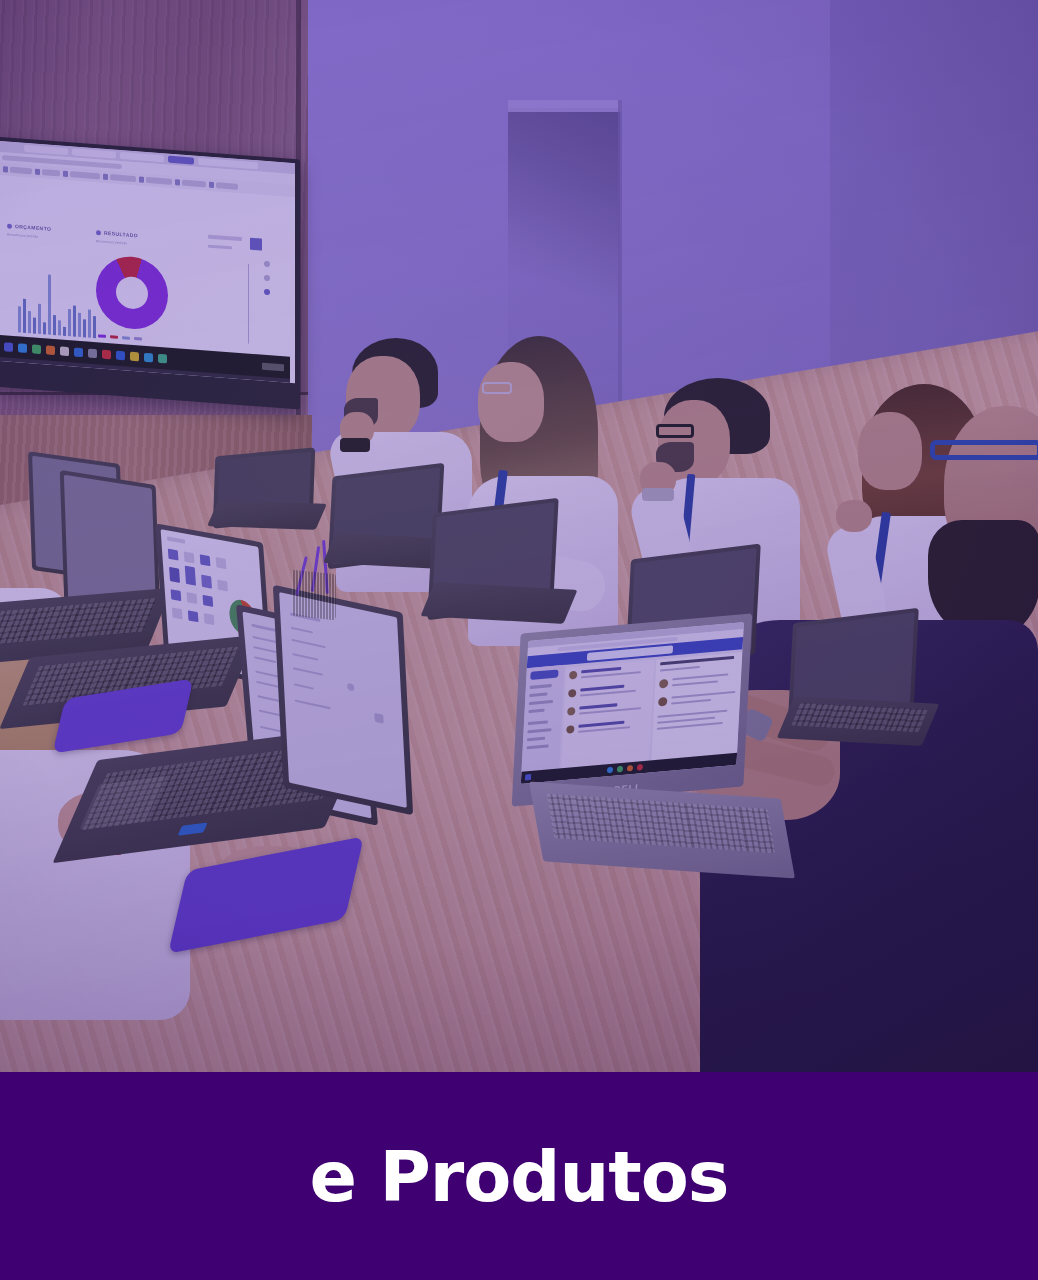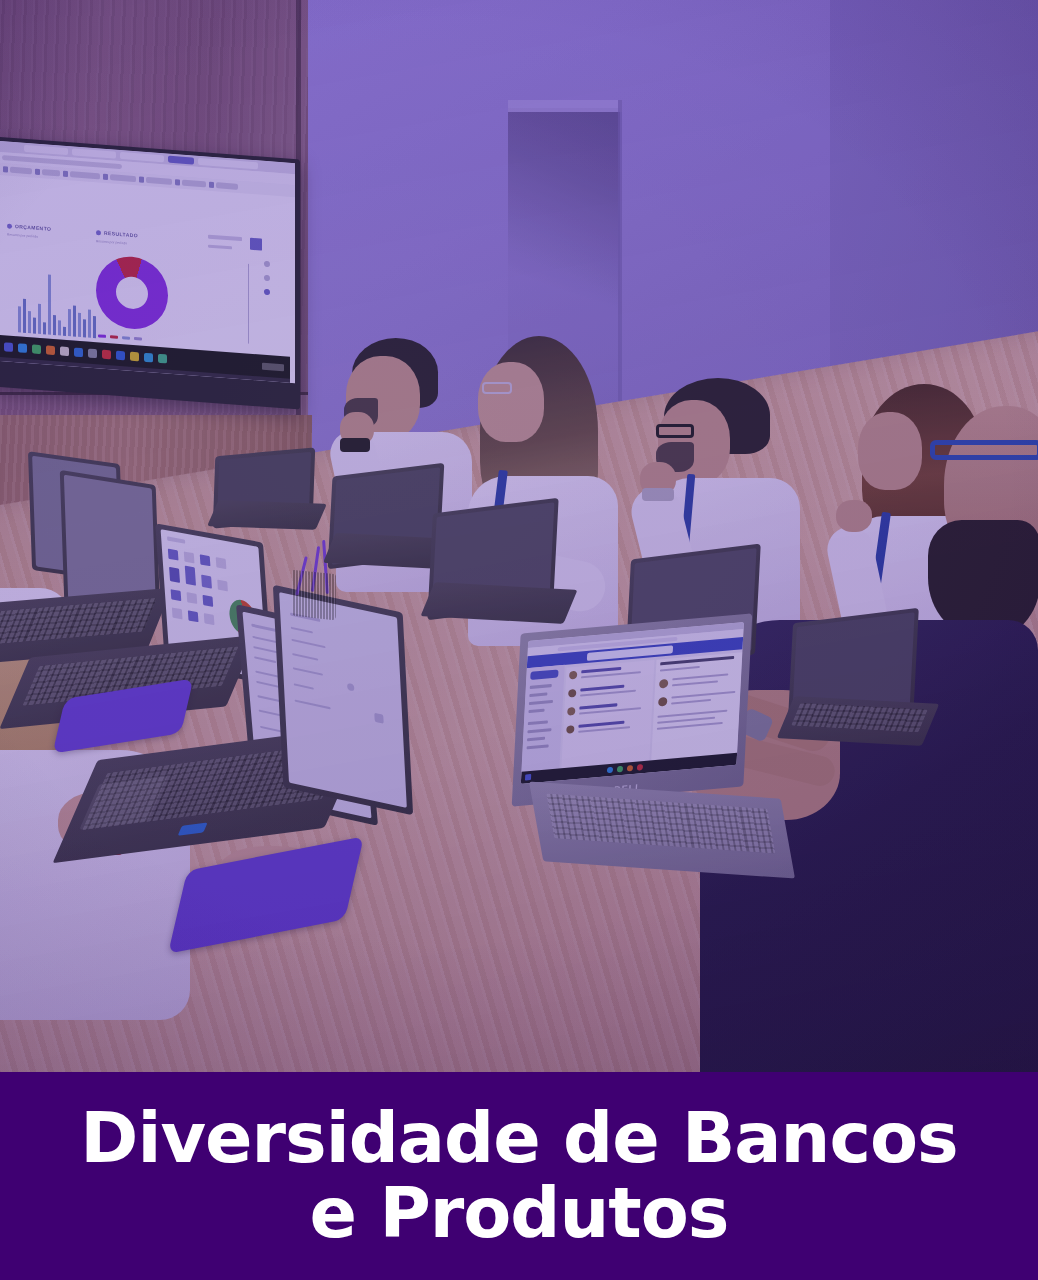--- a/index.html
+++ b/index.html
@@ -620,17 +620,16 @@
         <div class="keys"></div>
       </div>
     </div>
 
     <div class="tint"></div>
     <div class="tint2"></div>
     <div class="vign"></div>
   </div>
 
   <div id="banner">
-    <div class="line line1">Diversidade de Bancos</div>
     <div class="line line2">e Produtos</div>
   </div>
 
 </div>
 
 </body></html>

